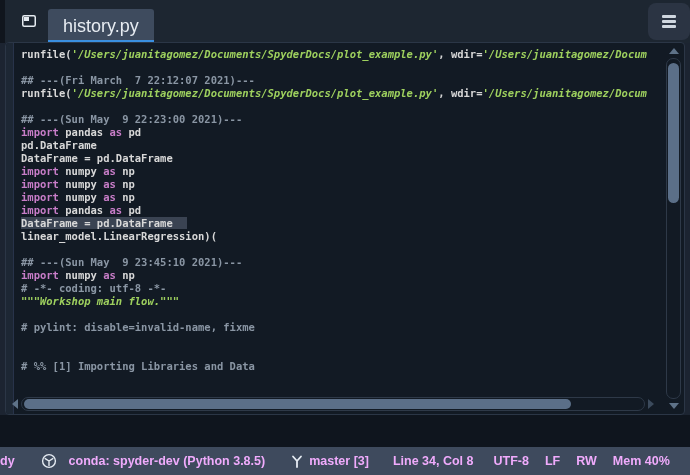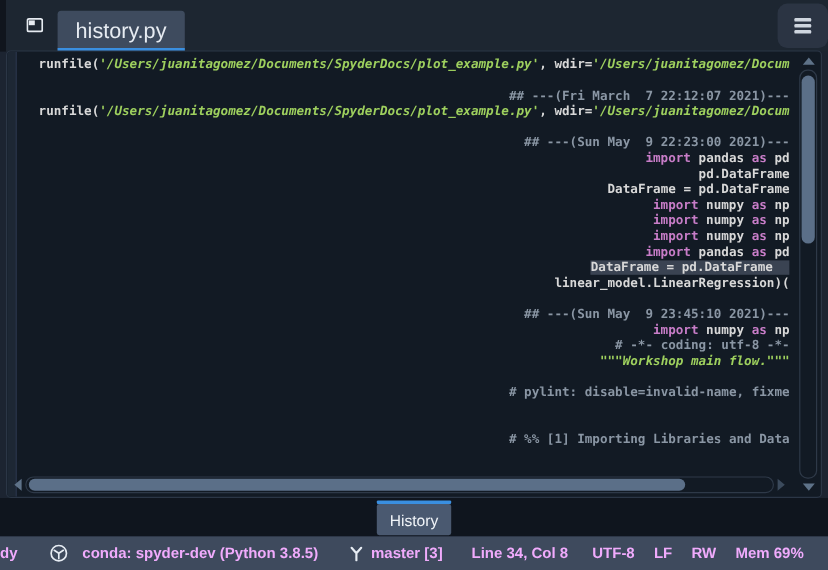--- a/index.html
+++ b/index.html
@@ -20,21 +20,21 @@
   .menu-icon { display:flex; flex-direction:column; gap:2.5px; }
   .menu-icon i { display:block; width:14px; height:2.5px; background:#cfd6df; border-radius:1px; }
 
   
   .pane { position:absolute; left:5px; top:42px; width:680px; height:373px;
           background:#121a24; border:1px solid #2b3646; border-radius:4px; overflow:hidden; }
   .scrollflag { position:absolute; left:0; top:0; bottom:0; width:8px; background:#1d2734;
                 border-right:1px solid #28334a; }
   .code-content { position:absolute; left:15px; right:26px; top:5px; bottom:20px; overflow:hidden;
                   font-family:"DejaVu Sans Mono", monospace; font-size:10.5px; font-weight:700;
-                  line-height:13px; color:#d8d8d8;text-align:right; }
+                  line-height:13px; color:#d8d8d8; }
   .code-line { white-space:pre; height:13px; }
   .seg-keyword { color:#c87dc8; }
   .seg-string  { color:#9ed05e; font-style:italic; }
   .seg-comment { color:#8a96a4; }
   .seg-plain   { color:#d8d8d8; }
   .hl-span { background:#3a4352; padding-right:14px; }
 
   
   .vscroll { position:absolute; top:2px; right:2px; bottom:2px; width:17px; }
   .vs-up, .vs-down { position:absolute; left:0; right:0; height:12px; display:flex;
@@ -154,23 +154,20 @@
       <div class="hs-track">
         <div class="hs-thumb"></div>
       </div>
       <div class="hs-right">
           <span class="tri-right"></span>
         </div>
     </div>
   </div>
 
   <div class="panel-tabbar">
-      <div class="panel-tab active">
-        <span>History</span>
-      </div>
     </div>
 
   <div class="statusbar">
     <span class="sb-partial">dy</span>
     <span class="sb-conda-icon">
       <svg width="16" height="16" viewBox="0 0 16 16">
         <circle cx="8" cy="8" r="6.4" fill="none" stroke="#e6ecf3" stroke-width="1.4"></circle>
         <path d="M8 8 L8 12.5 M8 8 L4.2 5.6 M8 8 L11.8 5.6" stroke="#e6ecf3" stroke-width="1.4" fill="none" stroke-linecap="round"></path>
       </svg>
     </span>
@@ -178,16 +175,16 @@
     <span class="sb-git-icon">
       <svg width="12" height="14" viewBox="0 0 12 14">
         <path d="M6 13 L6 7 M6 7 L2 2.5 M6 7 L10 2.5" stroke="#e6ecf3" stroke-width="1.8" fill="none" stroke-linecap="round"></path>
       </svg>
     </span>
     <span class="sb-branch">master [3]</span>
     <span class="sb-cursor">Line 34, Col 8</span>
     <span class="sb-enc">UTF-8</span>
     <span class="sb-eol">LF</span>
     <span class="sb-rw">RW</span>
-    <span class="sb-mem">Mem 69%</span>
+    <span class="sb-mem">Mem 40%</span>
   </div>
 
 </div>
 
 </body></html>

